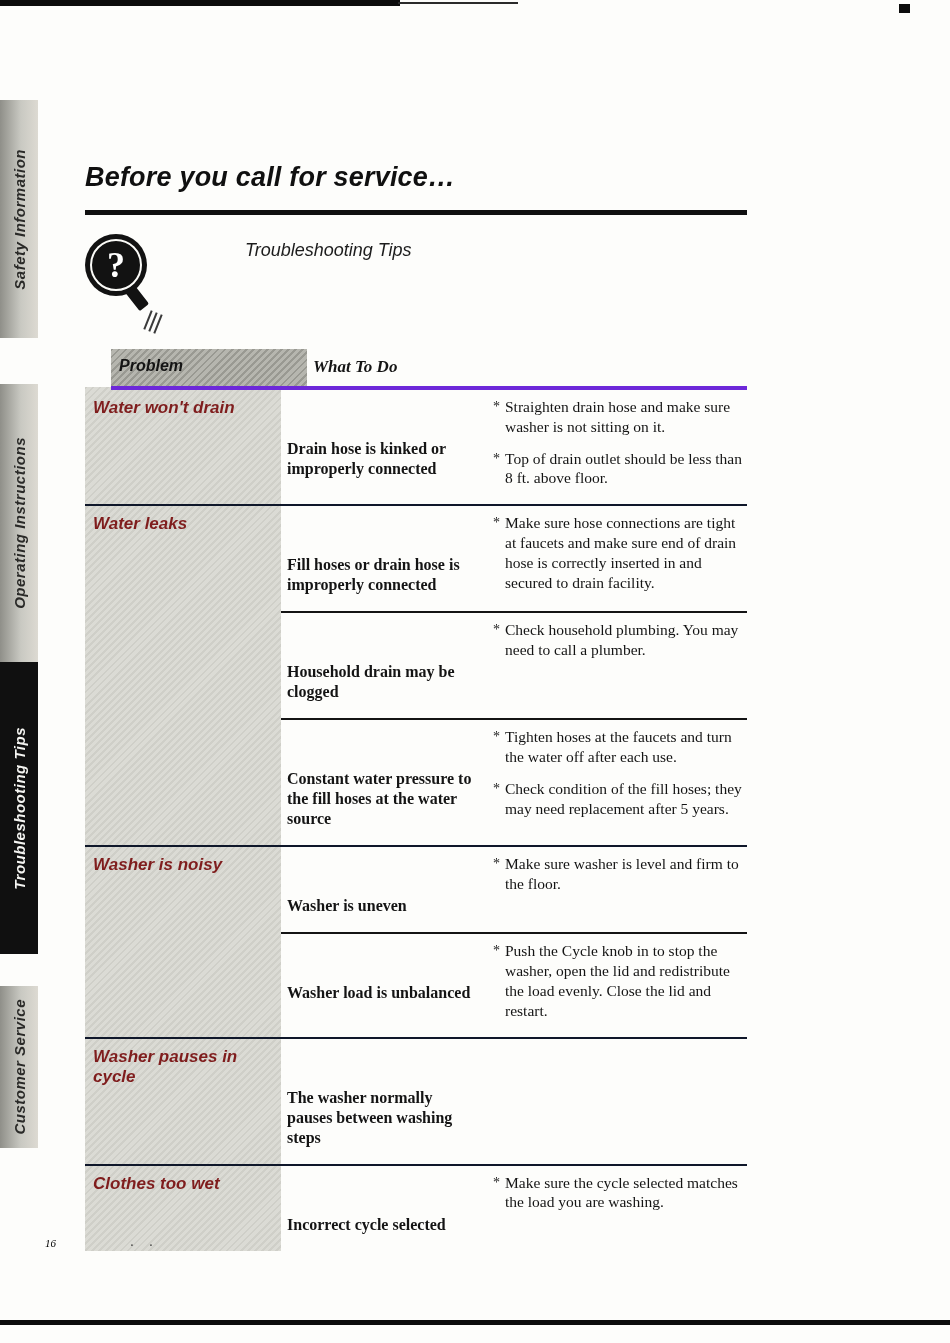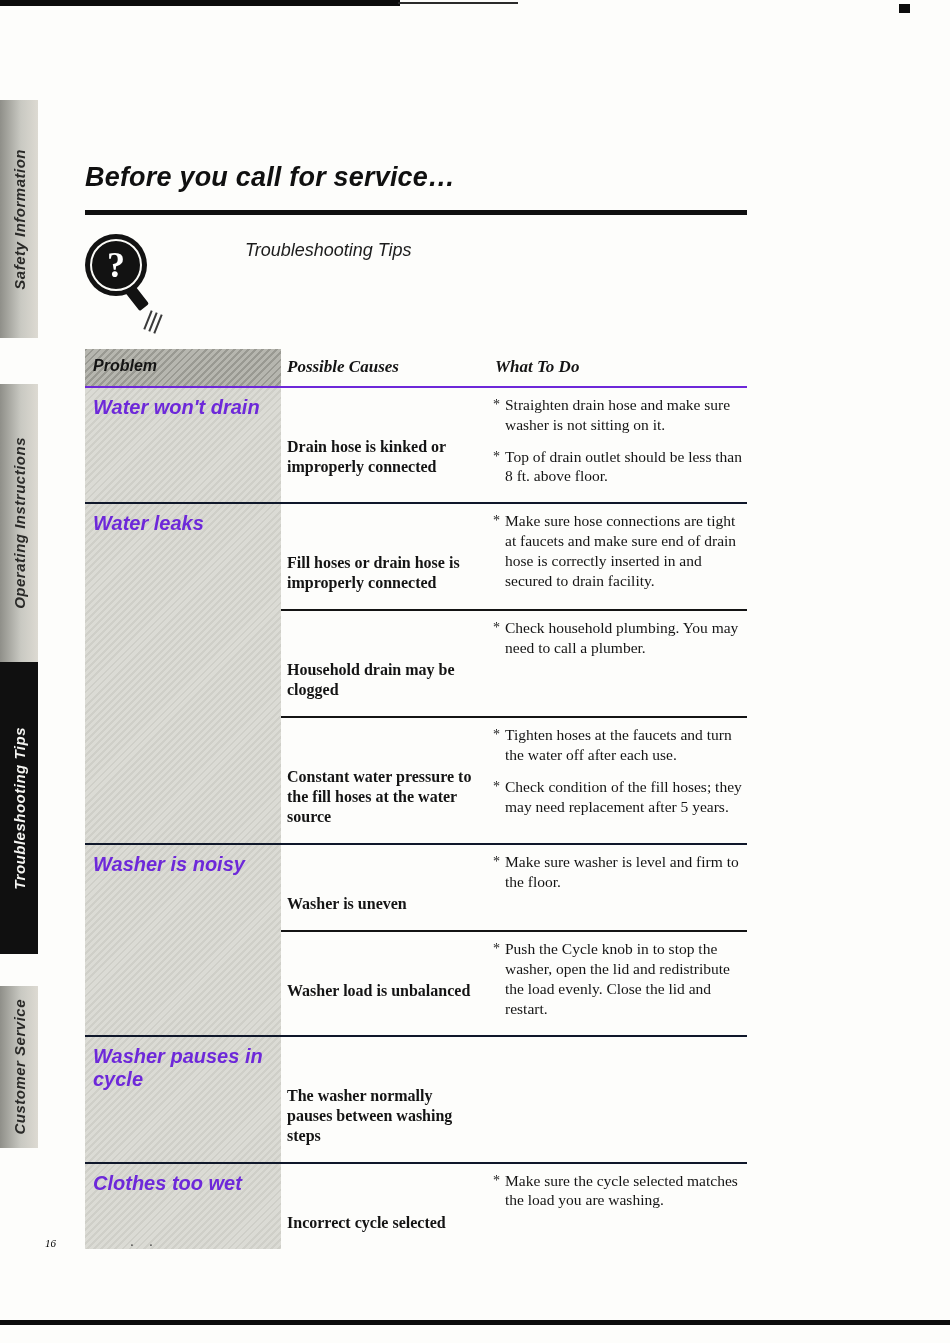--- a/index.html
+++ b/index.html
@@ -76,39 +76,39 @@
   .tablewrap {
     position:absolute; left:85px; top:349px; width:662px; min-height:858px;
   }
   .problem-strip {
     position:absolute; left:0; top:38px; width:196px; bottom:0;
     background-color:#dadad3;
     background-image:repeating-linear-gradient(135deg, rgba(0,0,0,0.05) 0 2px, rgba(255,255,255,0.04) 2px 5px);
   }
   .thead {
     position:relative; display:grid; grid-template-columns:196px 208px 258px;
-    border-bottom:2px solid #6d28d9; z-index:1;
+    border-bottom:4px solid #6d28d9; z-index:1;margin-left:26px;
   }
   .th {
     font-style:italic; font-weight:bold; font-size:17px;
     padding:8px 6px 9px 6px;
   }
   .th.problem {
     background-color:#aeaea6;
     background-image:repeating-linear-gradient(135deg, rgba(0,0,0,0.12) 0 2px, rgba(255,255,255,0.10) 2px 5px);
     font-family:"Liberation Sans", sans-serif; font-size:16px; padding-left:8px;
   }
   .trow {
     position:relative; display:grid; grid-template-columns:196px 466px; z-index:1;
   }
   .trow + .trow { border-top:2px solid #0f172a; }
   .cell.problem {
     font-family:"Liberation Sans", sans-serif;
-    font-style:italic; font-weight:bold; font-size:20px;
-    padding:8px 6px 8px 8px; color:#6d28d9;
+    font-style:italic; font-weight:bold; font-size:17px;
+    padding:8px 6px 8px 8px; color:#7f1d1d;
   }
   .subrow { display:grid; grid-template-columns:208px 258px; }
   .subrow + .subrow { border-top:2px solid #141414; }
   .cell.cause {
     font-weight:bold; font-size:16px; line-height:1.25;
     padding:8px 14px 16px 6px;
     margin-top:41px;
   }
   .cell.actions { padding:7px 0 16px 4px; font-size:15.5px; line-height:1.28; }
   .action { display:flex; }
@@ -172,21 +172,20 @@
       <div class="qhatch h3"></div>
     </div>
     <div class="tips-label">Troubleshooting Tips</div>
   </div>
 
   <div class="tablewrap">
     <div class="problem-strip"></div>
 
     <div class="thead">
       <div class="th problem">Problem</div>
-      <div class="th">Possible Causes</div>
       <div class="th">What To Do</div>
     </div>
 
     <section class="trow">
       <div class="cell problem">
         <span>Water won't drain</span>
       </div>
       <div class="subrows">
         <div class="subrow">
           <div class="cell cause">Drain hose is kinked or improperly connected</div>

